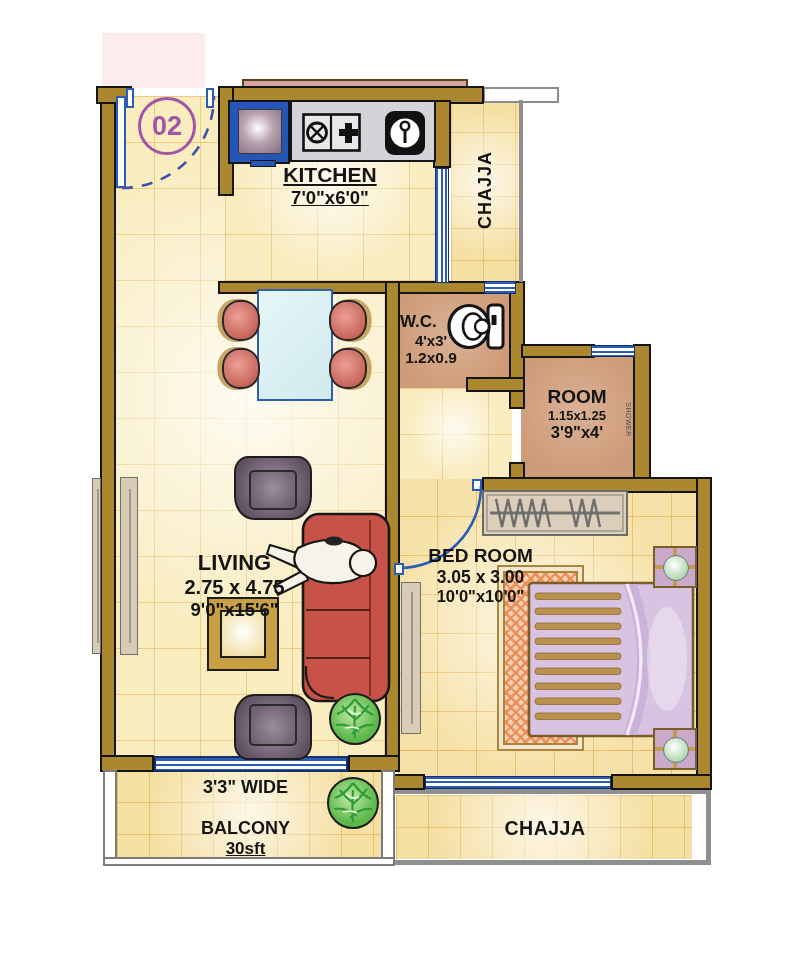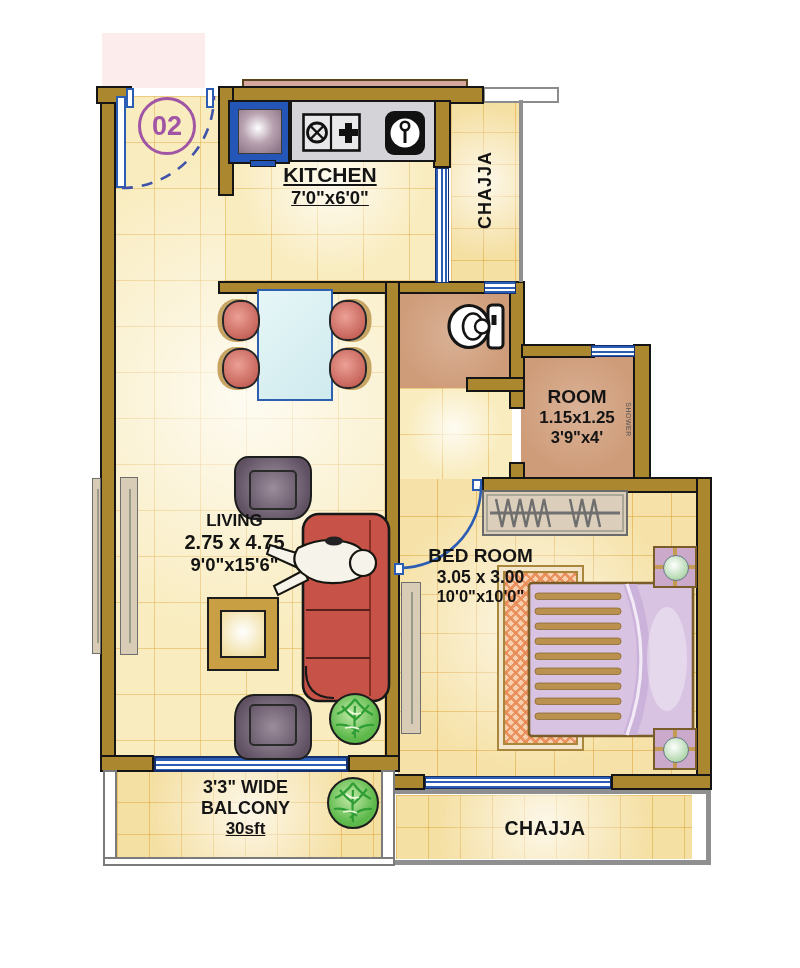--- a/index.html
+++ b/index.html
@@ -288,42 +288,47 @@
     <span>02</span>
   </div>
 
   <div class="lbl" style="left:240px;top:163px;width:180px;text-decoration:underline;">
     <div style="font-size:21px;">KITCHEN</div>
     <div style="font-size:18.5px;">7'0"x6'0"</div>
   </div>
 
   <div class="lbl vlabel" style="left:416px;top:179px;width:140px;height:22px;font-size:18px;letter-spacing:1px;"><span>CHAJJA</span></div>
 
+  <div class="lbl" style="left:392px;top:312px;width:78px;">
+    <div style="font-size:17px;text-align:left;padding-left:8px;">W.C.</div>
+    <div style="font-size:15px;">4'x3'</div>
+    <div style="font-size:15.5px;">1.2x0.9</div>
+  </div>
 
   <div class="lbl" style="left:523px;top:386px;width:108px;">
     <div style="font-size:19px;">ROOM</div>
-    <div style="font-size:17px;">1.15x1.25</div>
+    <div style="font-size:13px;">1.15x1.25</div>
     <div style="font-size:16.5px;">3'9"x4'</div>
   </div>
 
   <div class="lbl vlabel90" style="left:596px;top:414px;width:60px;height:11px;font-size:7px;color:#555555;font-weight:normal;letter-spacing:.5px;"><span>SHOWER</span></div>
 
   <div class="lbl" style="left:152px;top:511px;width:165px;">
-    <div style="font-size:17px;">LIVING</div>
+    <div style="font-size:22px;margin-top:39px;">LIVING</div>
     <div style="font-size:20px;">2.75 x 4.75</div>
     <div style="font-size:18.5px;">9'0"x15'6"</div>
   </div>
 
   <div class="lbl" style="left:413px;top:545px;width:135px;">
     <div style="font-size:19px;">BED ROOM</div>
     <div style="font-size:17.5px;">3.05 x 3.00</div>
     <div style="font-size:16.5px;">10'0"x10'0"</div>
   </div>
 
   <div class="lbl" style="left:163px;top:777px;width:165px;">
     <div style="font-size:18px;">3'3" WIDE</div>
-    <div style="font-size:18px;">BALCONY</div>
+    <div style="font-size:18px;margin-top:20px;">BALCONY</div>
     <div style="font-size:17px;text-decoration:underline;">30sft</div>
   </div>
 
   <div class="lbl" style="left:455px;top:817px;width:180px;font-size:19.5px;letter-spacing:.5px;"><span>CHAJJA</span></div>
 
 </div>
 
 </body></html>

